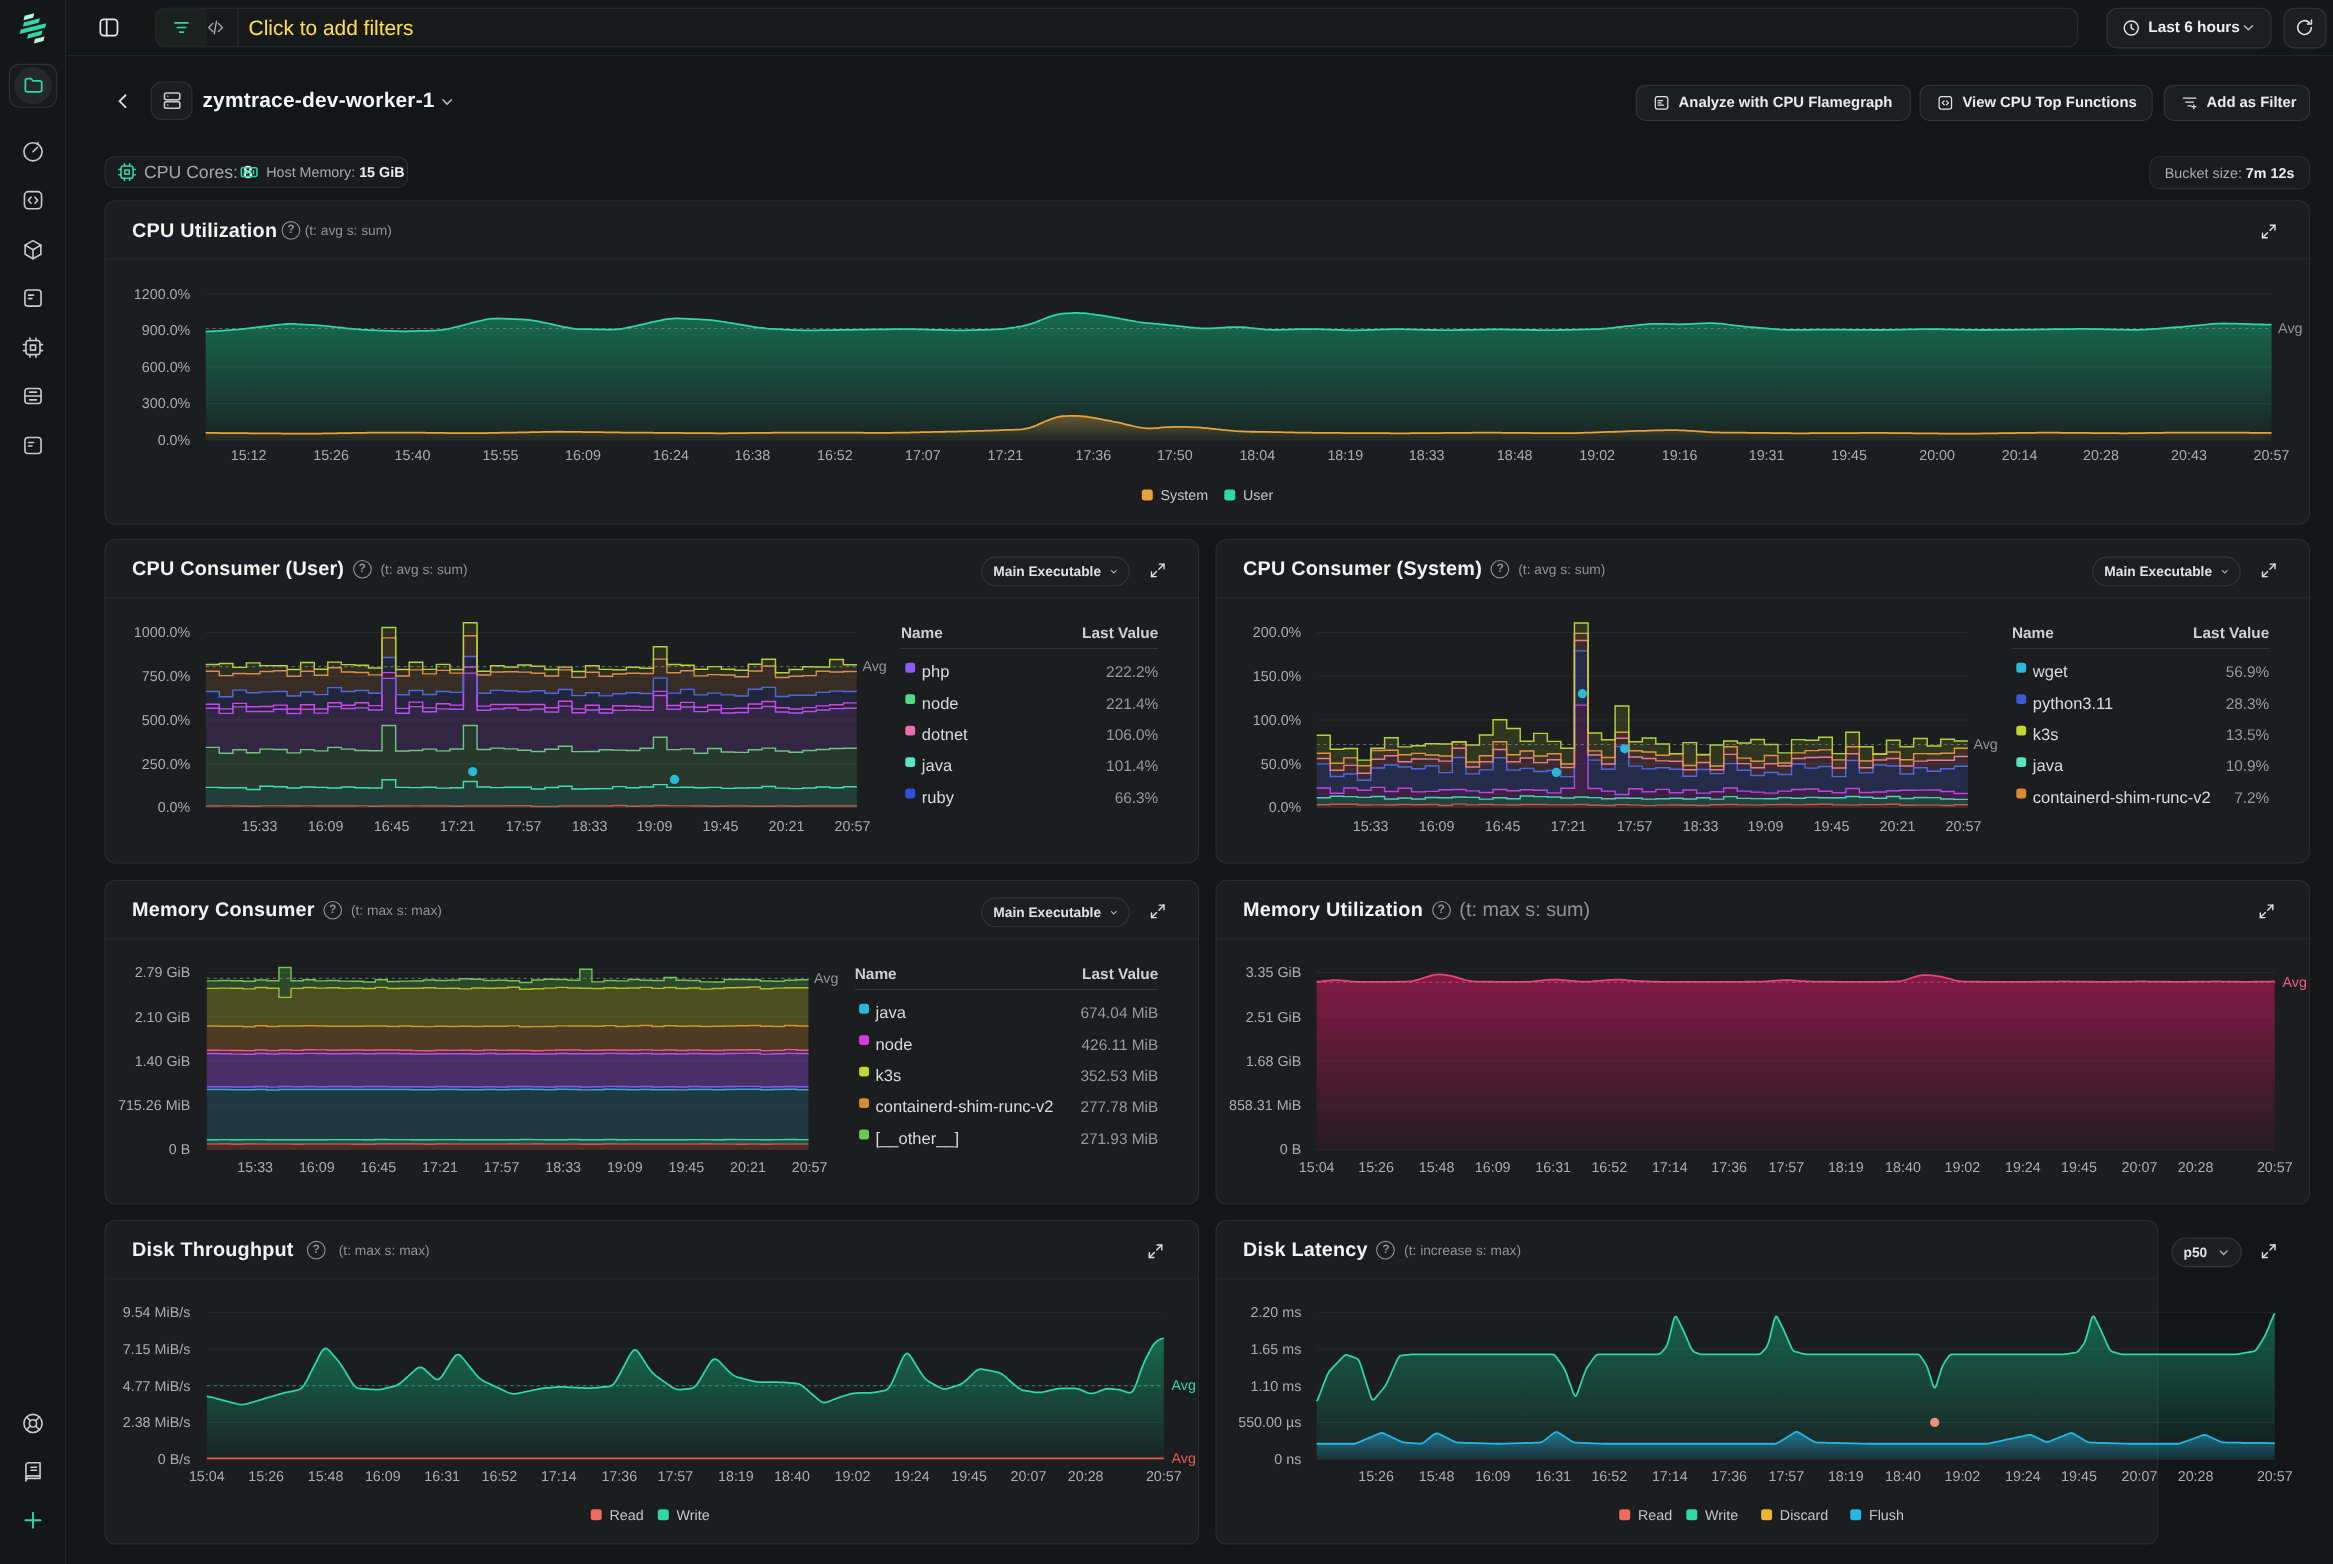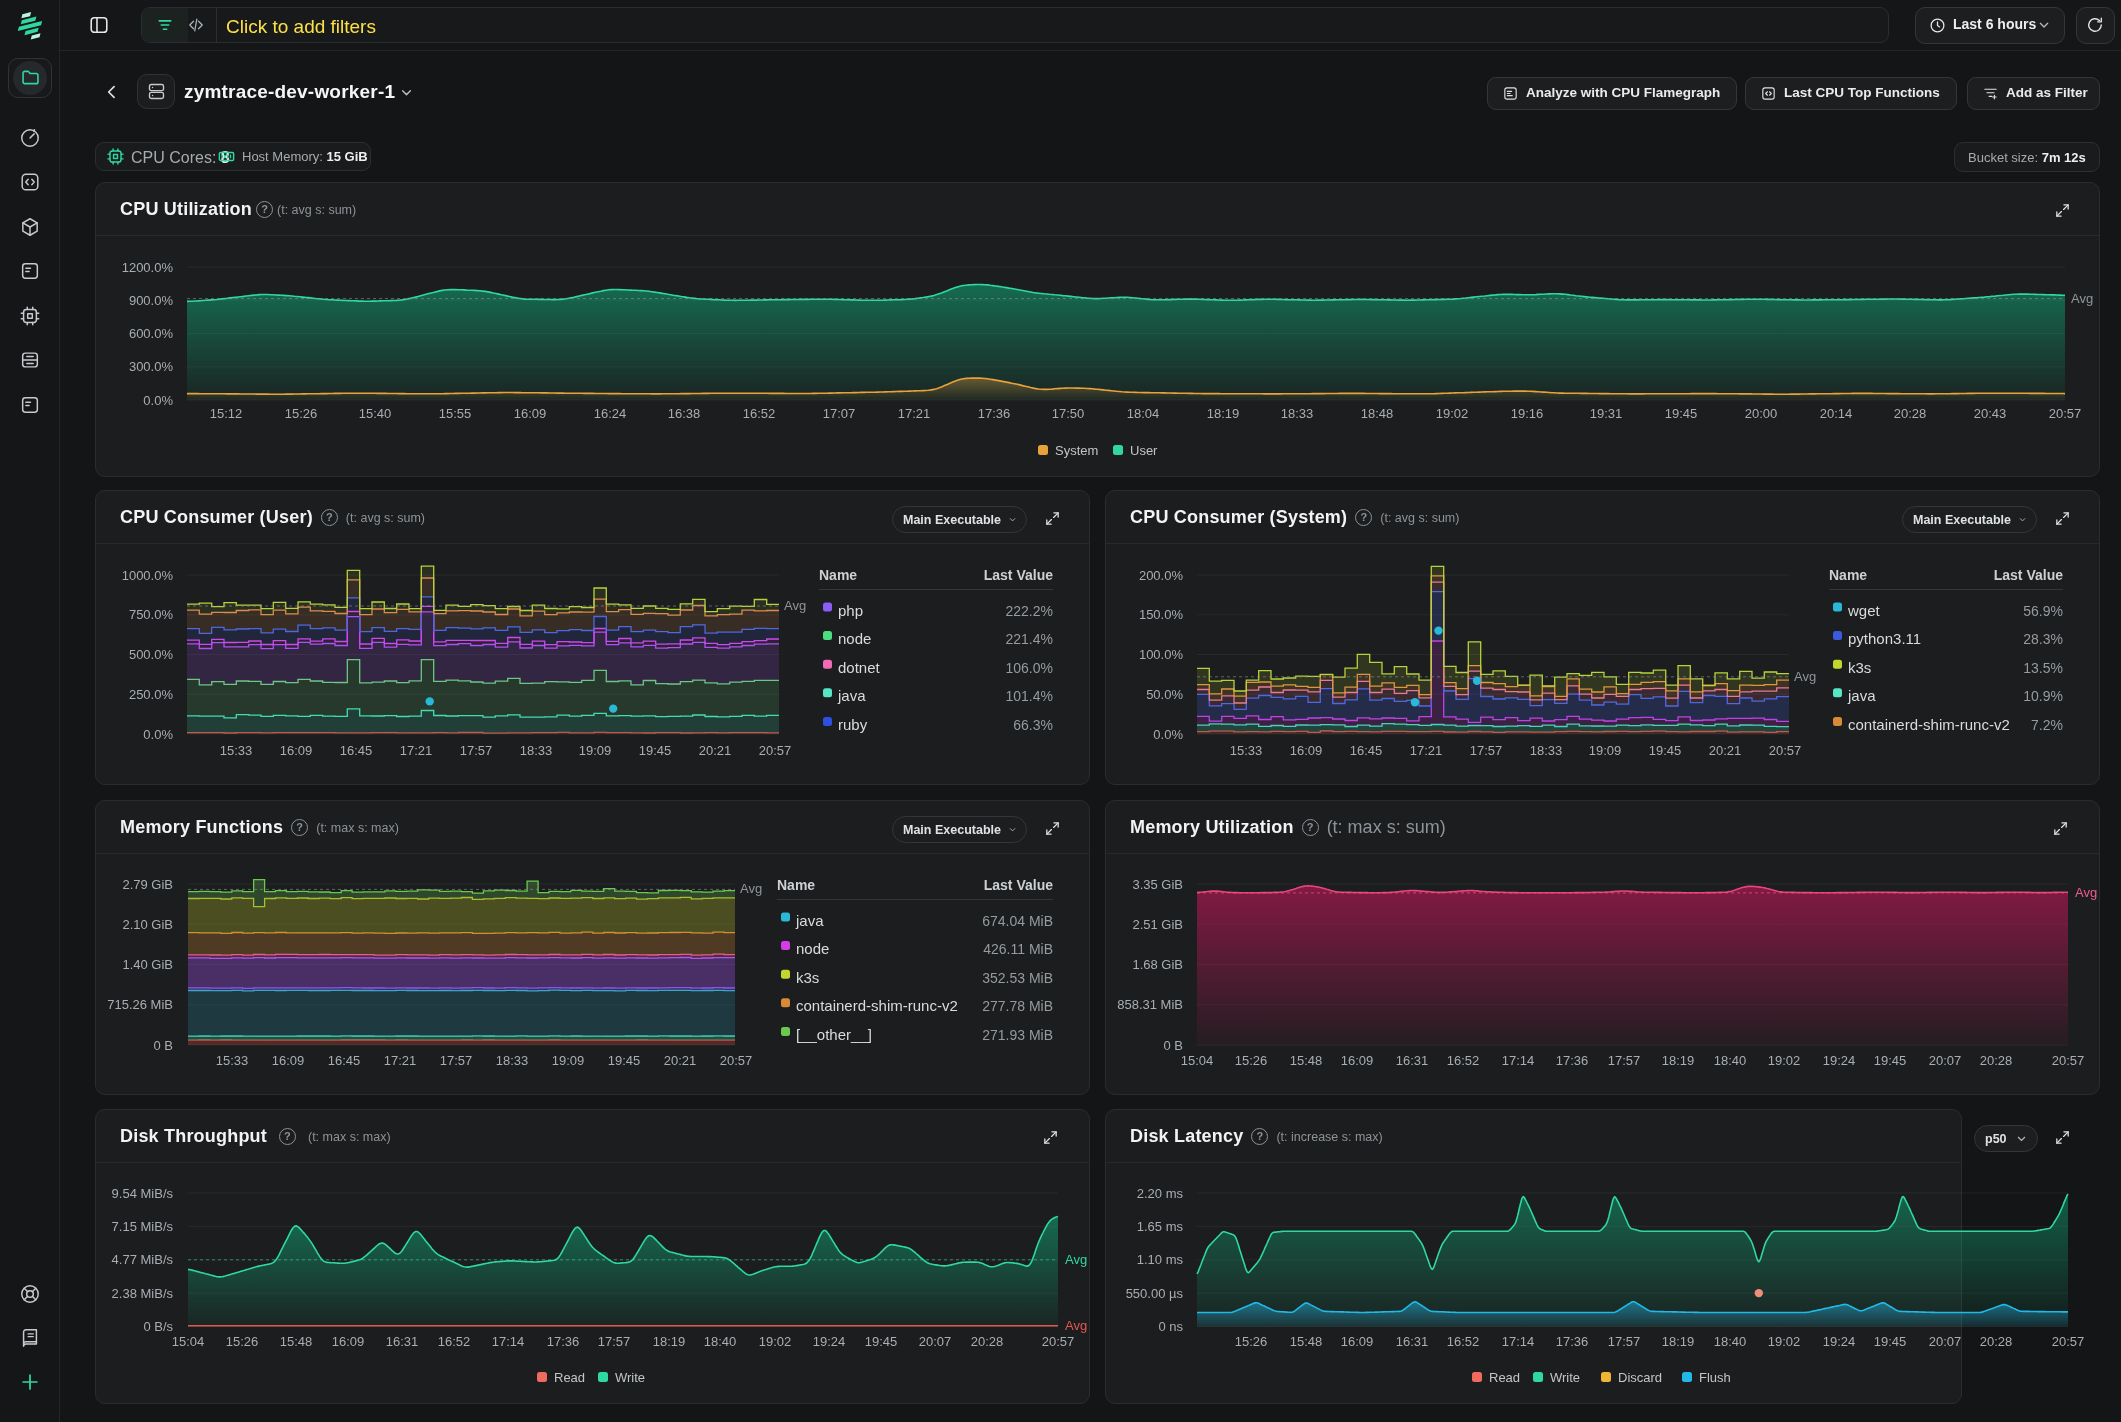--- a/index.html
+++ b/index.html
@@ -129,21 +129,21 @@
     <path d="M7.5 12h4"></path>
     <path d="M7.5 15h7"></path>
   </svg>
 <div class="abs" style="left:1526px;top:85px;font-size:13.5px;font-weight:700;color:#e9ebec">Analyze with CPU Flamegraph</div>
 <div class="btn" style="left:1745px;top:77px;width:212px;height:33px"></div>
 <svg class="abs" style="left:1760px;top:85px" width="17" height="17" viewBox="0 0 24 24" fill="none" stroke="#dfe2e4" stroke-width="1.60" stroke-linecap="round" stroke-linejoin="round">
     <rect x="4" y="4" width="16" height="16" rx="3"></rect>
     <path d="M10.5 9.5L8 12l2.5 2.5"></path>
     <path d="M13.5 9.5L16 12l-2.5 2.5"></path>
   </svg>
-<div class="abs" style="left:1784px;top:85px;font-size:13.5px;font-weight:700;color:#e9ebec">Last CPU Top Functions</div>
+<div class="abs" style="left:1784px;top:85px;font-size:13.5px;font-weight:700;color:#e9ebec">View CPU Top Functions</div>
 <div class="btn" style="left:1967px;top:77px;width:133px;height:33px"></div>
 <svg class="abs" style="left:1982px;top:85px" width="17" height="17" viewBox="0 0 24 24" fill="none" stroke="#dfe2e4" stroke-width="1.60" stroke-linecap="round" stroke-linejoin="round">
     <path d="M4 6h16"></path>
     <path d="M7 11h10"></path>
     <path d="M10 16h4"></path>
     <path d="M17.5 14.5v5M15 17h5"></path>
   </svg>
 <div class="abs" style="left:2006px;top:85px;font-size:13.5px;font-weight:700;color:#e9ebec">Add as Filter</div>
 <div class="chip" style="left:95px;top:142px;width:276px;height:29px"></div>
 <svg class="abs" style="left:106px;top:147px" width="19" height="19" viewBox="0 0 24 24" fill="none" stroke="#2fd8a2" stroke-width="1.80" stroke-linecap="round" stroke-linejoin="round">
@@ -380,21 +380,21 @@
     <svg class="abs" style="left:948px;top:19px" width="17" height="17" viewBox="0 0 24 24" fill="none" stroke="#dfe2e4" stroke-width="1.8" stroke-linecap="round" stroke-linejoin="round">
       <path d="M14 4h6v6"></path>
       <path d="M20 4l-6.5 6.5"></path>
       <path d="M10 20H4v-6"></path>
       <path d="M4 20l6.5-6.5"></path>
     </svg>
   </div>
 <div class="card" style="left:95px;top:800px;width:995px;height:295px">
     <div class="cardhead"></div>
     <div class="abs" style="left:24px;top:0;height:53px;display:flex;align-items:center;gap:8px">
-      <span style="font-size:18px;font-weight:700;color:#f2f3f4;letter-spacing:.2px">Memory Functions</span>
+      <span style="font-size:18px;font-weight:700;color:#f2f3f4;letter-spacing:.2px">Memory Consumer</span>
       <span style="width:17px;height:17px;border:1.4px solid #8d9398;border-radius:50%;color:#8d9398;font-size:11px;font-weight:700;text-align:center;line-height:15px;flex:none">?</span>
       <span style="font-size:12.5px;color:#8d9398">(t: max s: max)</span>
     </div>
     <div class="drop" style="left:796px;top:15px;width:135px;height:27px;white-space:nowrap;gap:6px;border-radius:14px;padding:0 8px 0 10px;font-size:12.5px">Main Executable<svg width="15" height="15" viewBox="0 0 24 24" fill="none" stroke="#b6babd" stroke-width="2">
         <path d="M6.5 9.5L12 15l5.5-5.5"></path>
       </svg></div>
     <svg class="abs" style="left:0;top:0" width="993" height="295" viewBox="0 0 993 295">
       <line x1="92" y1="83.0" x2="639" y2="83.0" stroke="rgba(255,255,255,0.055)" stroke-width="1"></line>
       <line x1="92" y1="123.2" x2="639" y2="123.2" stroke="rgba(255,255,255,0.055)" stroke-width="1"></line>
       <line x1="92" y1="163.5" x2="639" y2="163.5" stroke="rgba(255,255,255,0.055)" stroke-width="1"></line>

